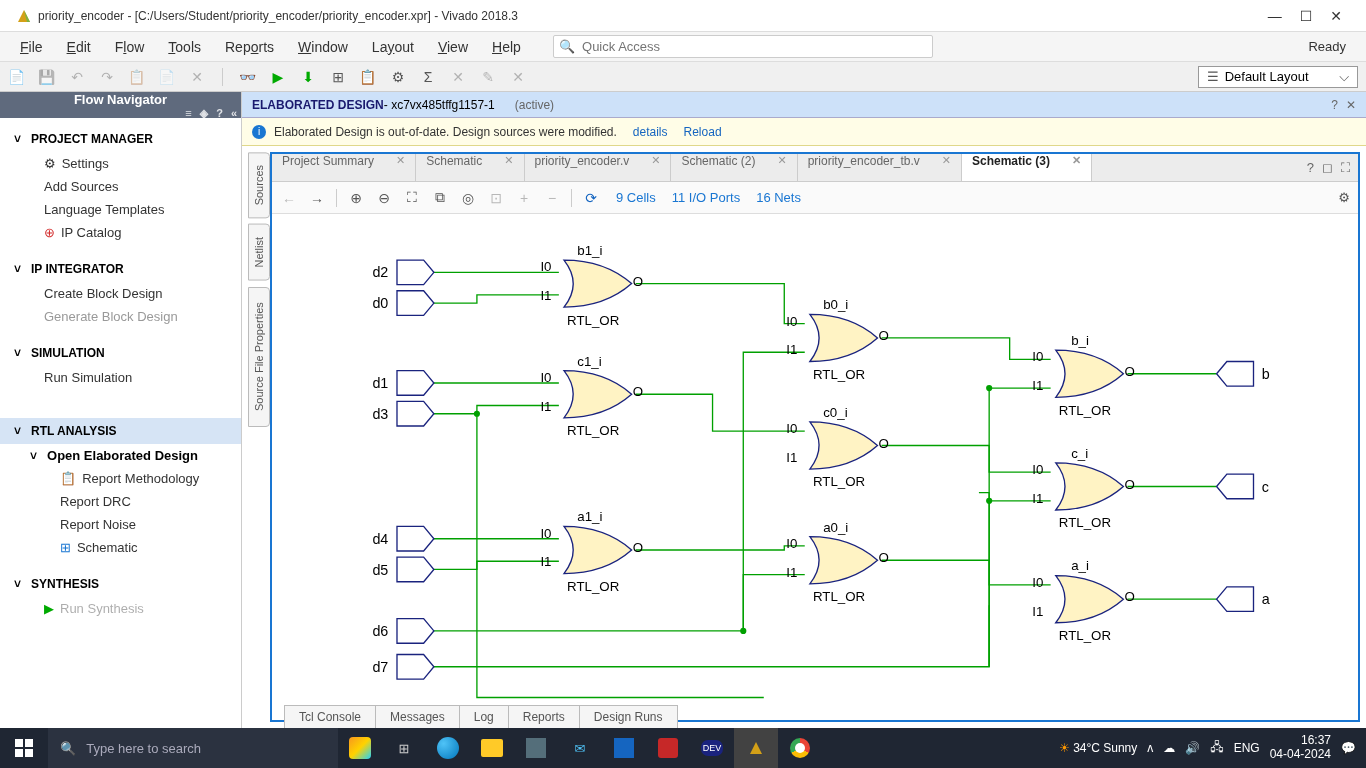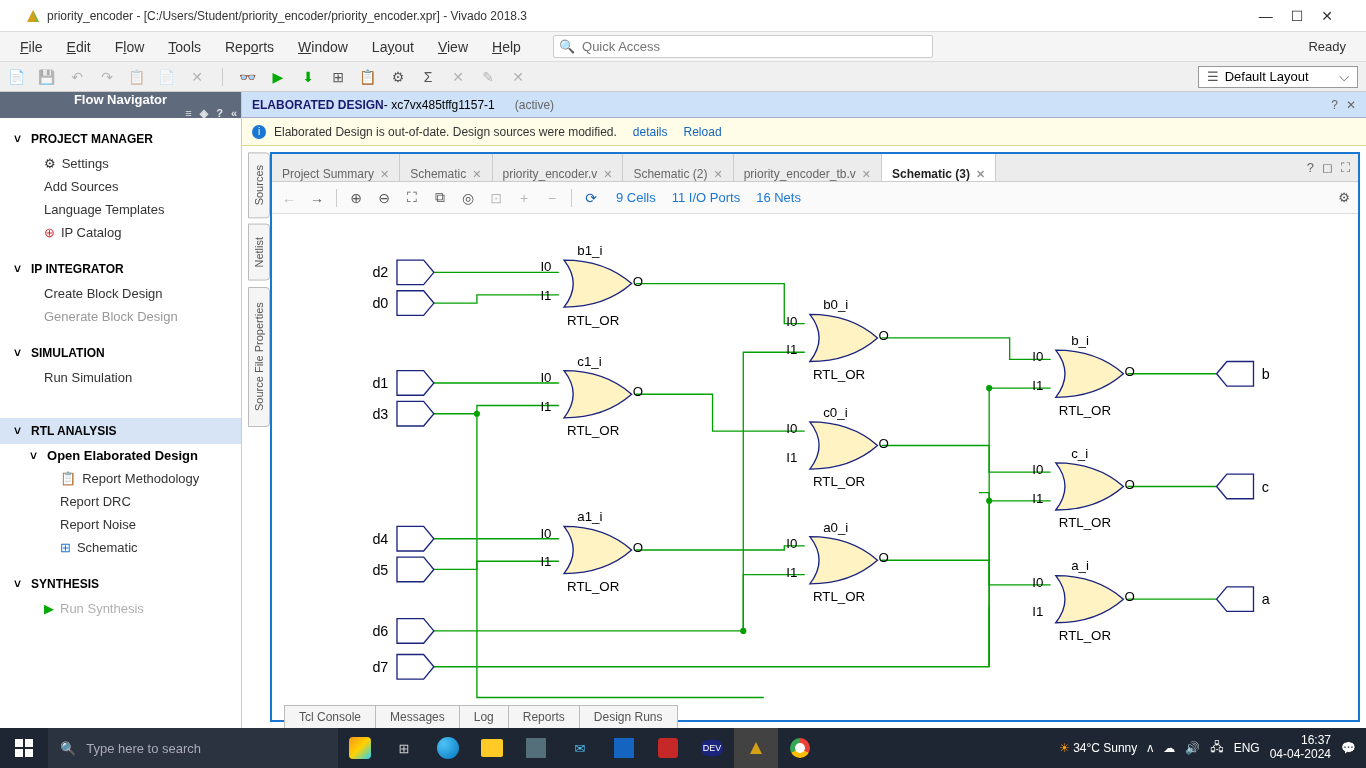--- a/index.html
+++ b/index.html
@@ -1,19 +1,19 @@
 <!DOCTYPE html>
 <html><head>
 <meta charset="utf-8">
 <style>
 * { box-sizing: border-box; font-family: "Segoe UI", Arial, sans-serif; }
 body { margin: 0; padding: 0; width: 1366px; height: 768px; overflow: hidden; background: #fff; font-size: 13px; }
 
 
-.titlebar { height: 32px; display: flex; align-items: center; padding: 0 25px; background: #fff; border-bottom: 1px solid #ddd; }
+.titlebar { height: 32px; display: flex; align-items: center; padding: 0 16px; background: #fff; border-bottom: 1px solid #ddd; }
 .titlebar .logo { width:16px; height:16px; margin-right:6px;}
 .titlebar .title { flex:1; font-size:12px; color:#333;}
 .titlebar .win-controls { display:flex; gap:18px; padding-right:8px;}
 .titlebar .win-controls span { font-size:14px; color:#333; cursor:pointer;}
 
 
 .menubar { height:30px; display:flex; align-items:center; background:#f5f5f5; padding:0 8px; border-bottom:1px solid #ddd; }
 .menubar .menu-item { padding:4px 12px; font-size:14px; color:#333; cursor:pointer;}
 .menubar .menu-item u { text-decoration: underline;}
 .menubar .search-box { margin-left:20px; display:flex; align-items:center; border:1px solid #ccc; background:#fff; padding:2px 6px; border-radius:2px; min-width:380px;}
@@ -50,21 +50,21 @@
 .info-banner .info-icon { width:14px; height:14px; border-radius:50%; background:#1976d2; color:#fff; display:flex; align-items:center; justify-content:center; font-size:10px;}
 .info-banner a { color:#1565c0; text-decoration:none; margin-left:8px;}
 
 .editor-area { flex:1; display:flex; padding:6px; gap:0; background:#fff;}
 .vtabs { width:22px; display:flex; flex-direction:column; gap:6px;}
 .vtab { writing-mode: vertical-rl; transform: rotate(180deg); padding:12px 4px; border:1px solid #bbb; border-radius:4px 0 0 4px; background:#f5f5f5; font-size:11px; color:#555; text-align:center; cursor:pointer;}
 .vtab.collapsed { min-height:50px;}
 
 .editor-main { flex:1; border:2px solid #1976d2; display:flex; flex-direction:column;}
 .editor-tabs { height:28px; display:flex; align-items:stretch; background:#ececec; border-bottom:1px solid #ccc;}
-.editor-tab { padding:0 10px; display:flex; align-items:flex-end; gap:6px; font-size:12px; color:#666; border-right:1px solid #ccc; cursor:pointer;}
+.editor-tab { padding:0 10px; display:flex; align-items:flex-start; gap:22px; font-size:12px; color:#666; border-right:1px solid #ccc; cursor:pointer;}
 .editor-tab.active { background:#fff; color:#222; font-weight:bold;}
 .editor-tab .close-x { font-size:11px; color:#999;}
 .editor-tab-right { margin-left:auto; display:flex; align-items:center; gap:8px; padding:0 8px; color:#666;}
 
 .editor-toolbar { height:32px; display:flex; align-items:center; padding:0 8px; gap:10px; border-bottom:1px solid #ddd; background:#fafafa;}
 .editor-toolbar .et-icon { width:18px; height:18px; display:flex; align-items:center; justify-content:center; color:#555; font-size:14px;}
 .editor-toolbar .et-sep { width:1px; height:18px; background:#ccc;}
 .editor-toolbar .et-info { color:#1976d2; font-size:13px; margin-left:6px;}
 .editor-toolbar .et-gear { margin-left:auto; color:#555;}
 

